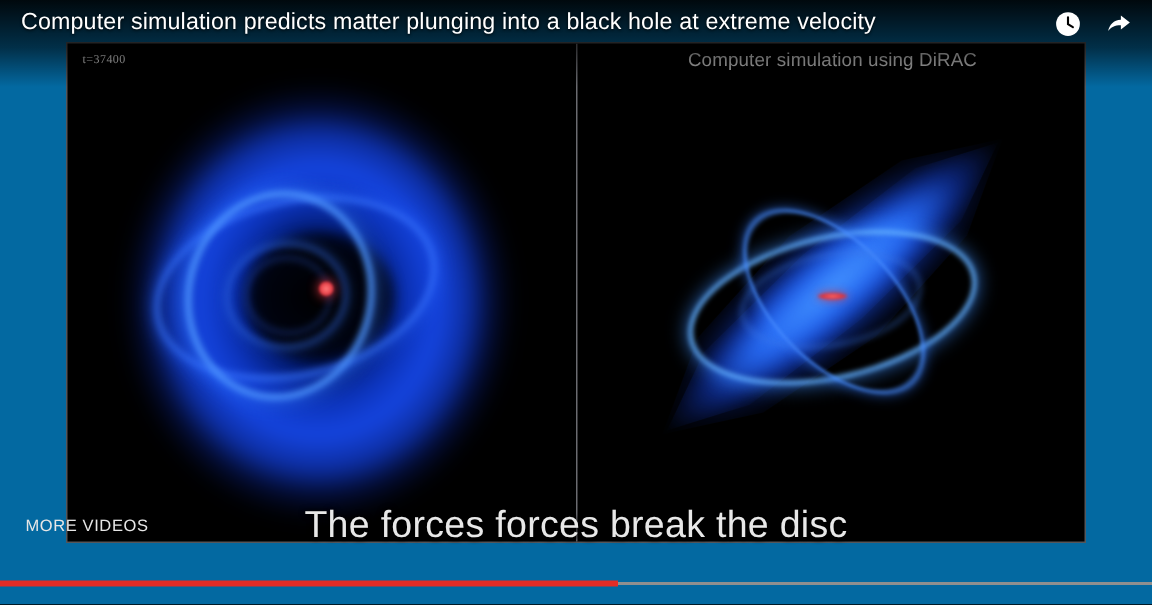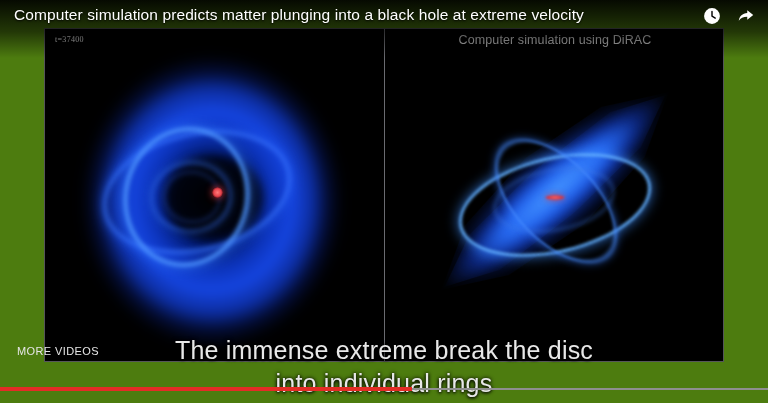--- a/index.html
+++ b/index.html
@@ -1,18 +1,18 @@
 <!DOCTYPE html>
 <html><head>
 <meta charset="utf-8">
 <style>
   html,body{margin:0;padding:0;background:#000;}
   body{width:768px;height:403px;overflow:hidden;font-family:"Liberation Sans",sans-serif;}
 
-  #player{position:relative;width:768px;height:403px;background:#4d7c0f;overflow:hidden;}
+  #player{position:relative;width:768px;height:403px;background:#0369a1;overflow:hidden;}
 
   
   #top-gradient{position:absolute;left:0;top:0;width:768px;height:58px;
     background:linear-gradient(to bottom,rgba(0,0,0,.92),rgba(0,0,0,.55) 55%,rgba(0,0,0,0));
     z-index:40;pointer-events:none;}
   #title{position:absolute;left:14px;top:6px;z-index:41;color:#fff;
     font-size:15.5px;font-weight:400;letter-spacing:.1px;white-space:nowrap;
     text-shadow:0 1px 2px rgba(0,0,0,.9);}
   #top-actions{position:absolute;right:12px;top:6px;z-index:42;display:flex;
     align-items:center;gap:14px;}
@@ -171,22 +171,21 @@
       </svg>
     </span>
     <span class="act">
       <svg viewBox="0 0 24 24" width="20" height="20">
         <path d="M13.5 5.2v3.3C7.6 8.9 4.4 12.4 3.3 17.6c2.2-3.1 5.3-4.6 10.2-4.6v3.4l7.2-5.6z" fill="#fff"></path>
       </svg>
     </span>
   </div>
 
   <div id="captions">
-    <span id="cap1">The immense extreme break the disc</span>
-    <span id="cap2">into individual rings</span>
+    <span id="cap1">The forces forces break the disc</span>
   </div>
 
   <div id="more-videos">MORE VIDEOS</div>
 
   <div id="progress-wrap">
     <div id="progress-track"></div>
     <div id="progress-played" style="width: 53.6%; background: rgb(228, 44, 38);"></div>
   </div>
 
 </div>

